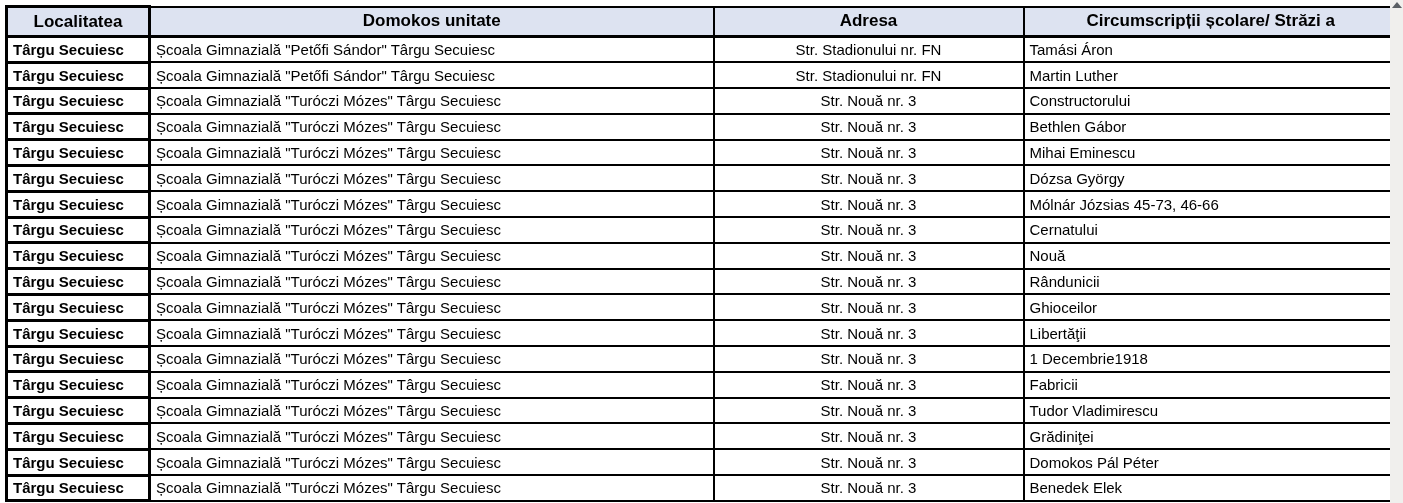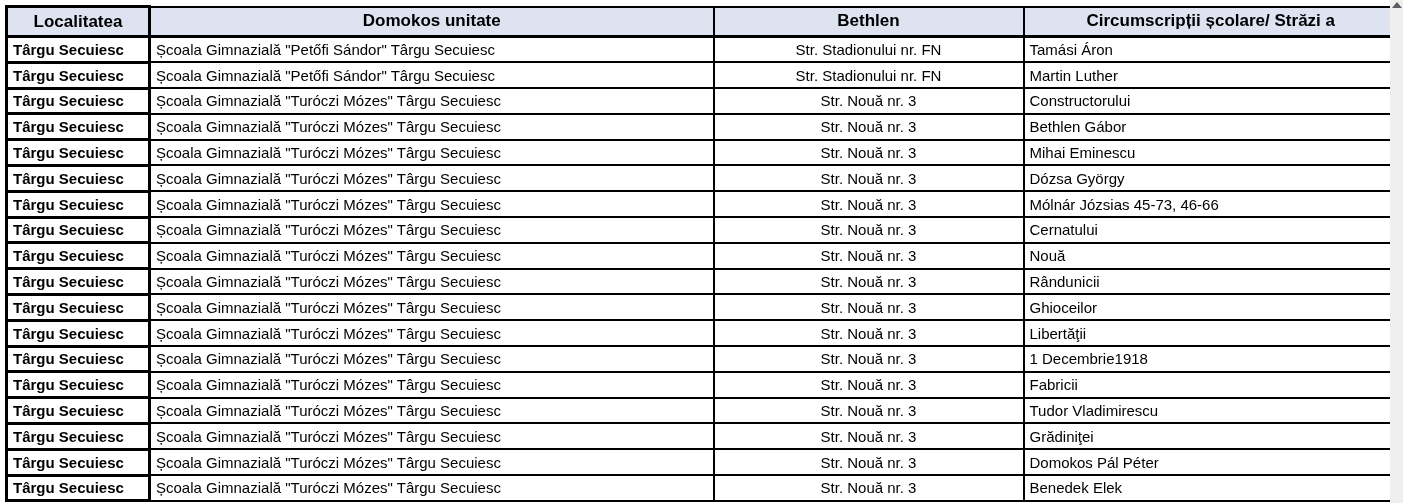--- a/index.html
+++ b/index.html
@@ -74,21 +74,21 @@
     <colgroup>
       <col class="w0">
         <col class="w1">
         <col class="w2">
         <col class="w3">
     </colgroup>
     <thead>
       <tr>
         <th class="c0">Localitatea</th>
         <th class="c1">Domokos unitate</th>
-        <th class="c2">Bethlen</th>
+        <th class="c2">Adresa</th>
         <th class="c3">Circumscripții școlare/ Străzi a</th>
       </tr>
     </thead>
     <tbody>
         <tr>
           <td class="c0" style="text-align: left; font-weight: 700;">Târgu Secuiesc</td>
           <td class="c1" style="text-align: left;">Școala Gimnazială "Petőfi Sándor" Târgu Secuiesc</td>
           <td class="c2" style="text-align: center;">Str. Stadionului nr. FN</td>
           <td class="c3" style="text-align: left;">Tamási Áron</td>
         </tr>

